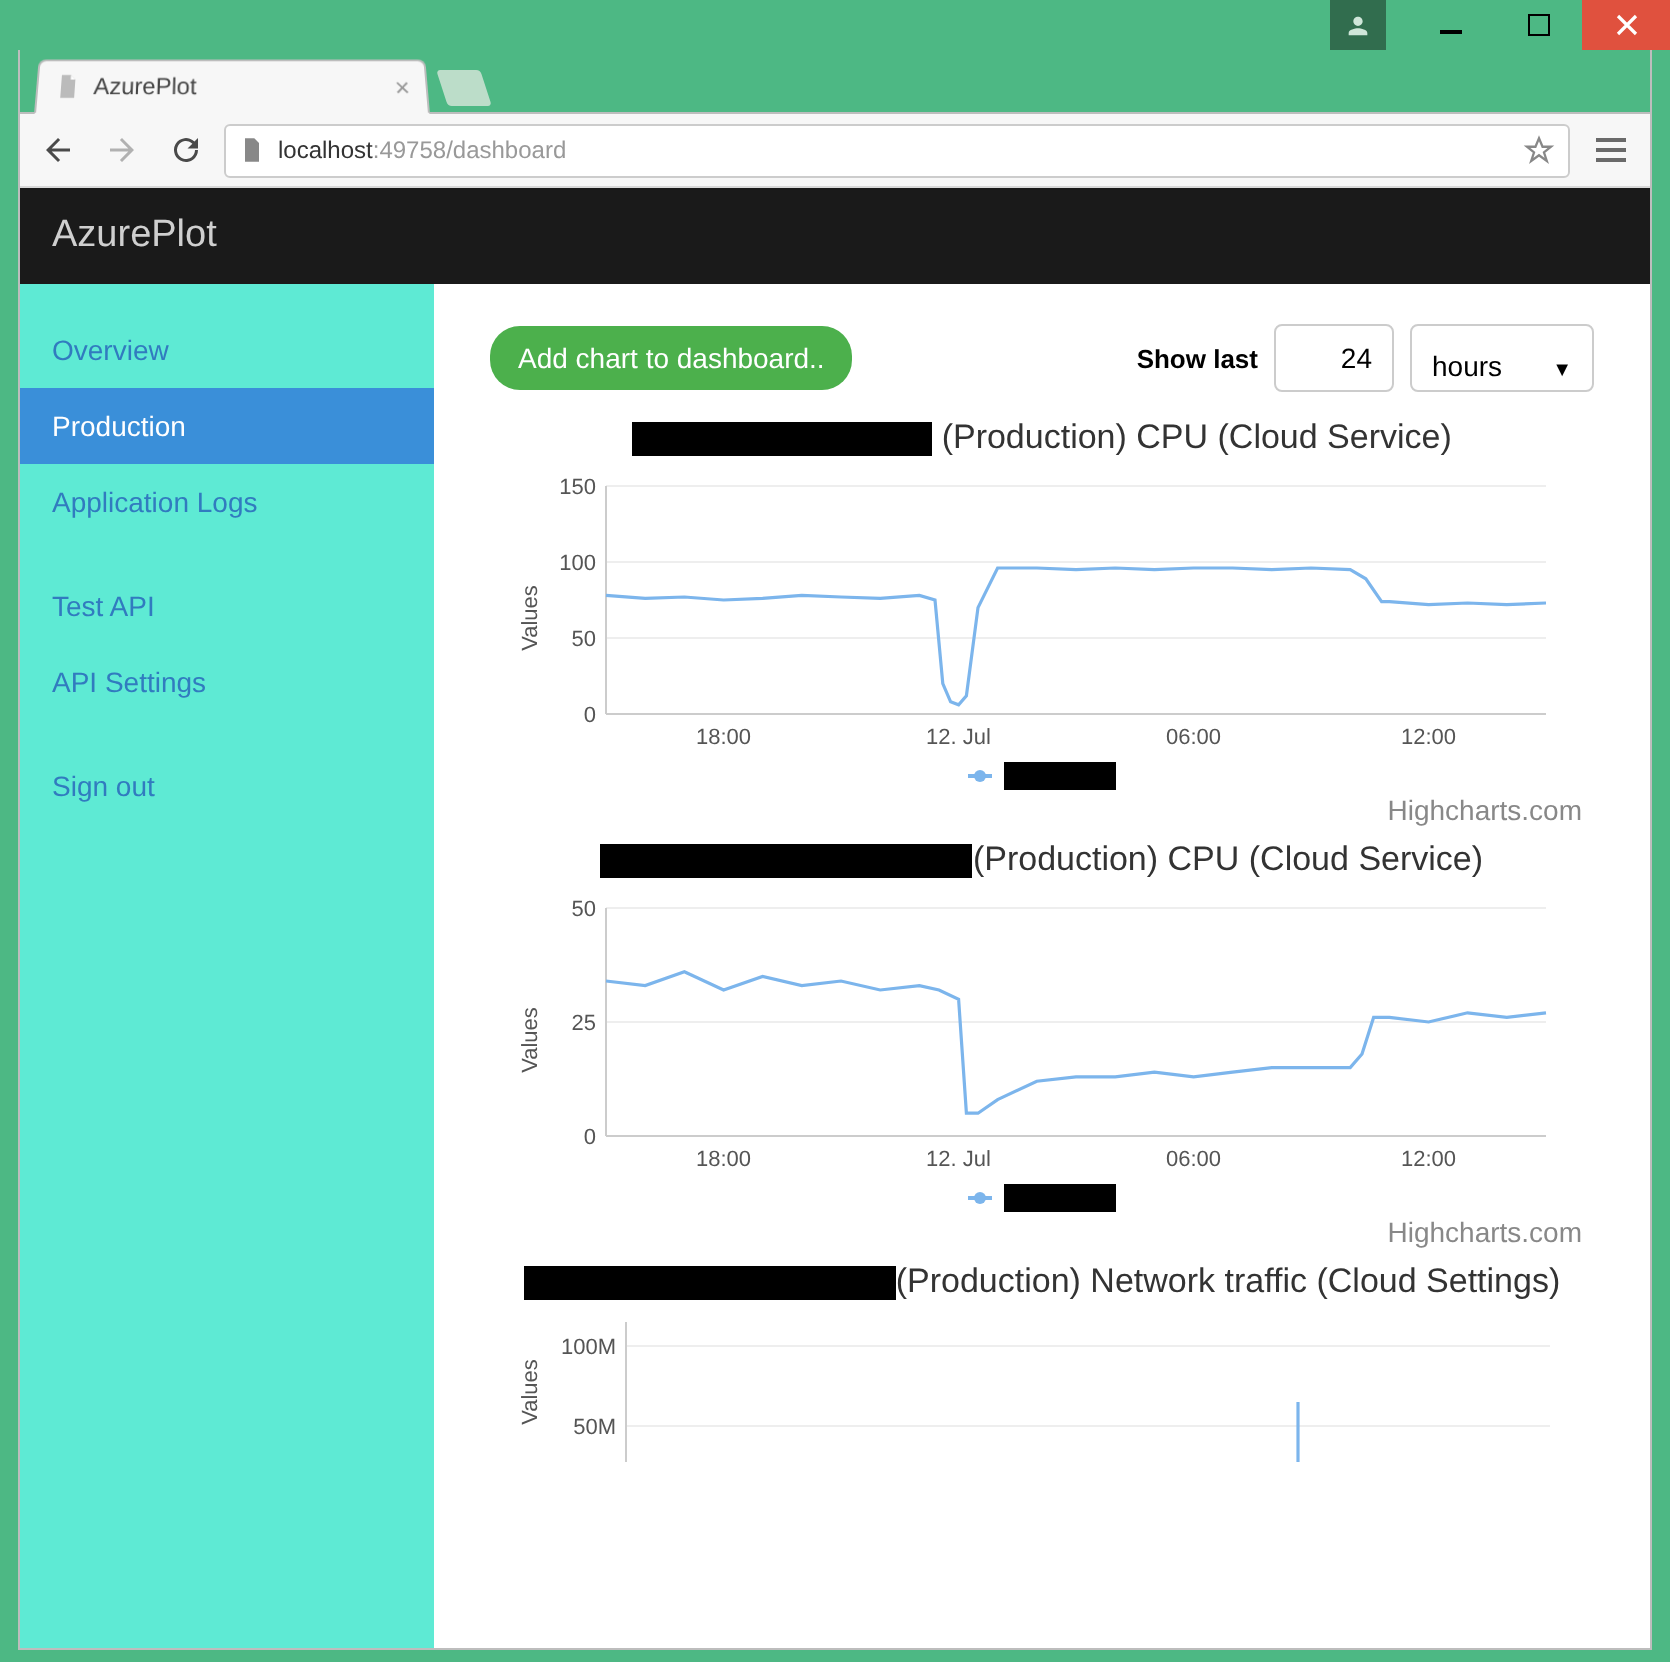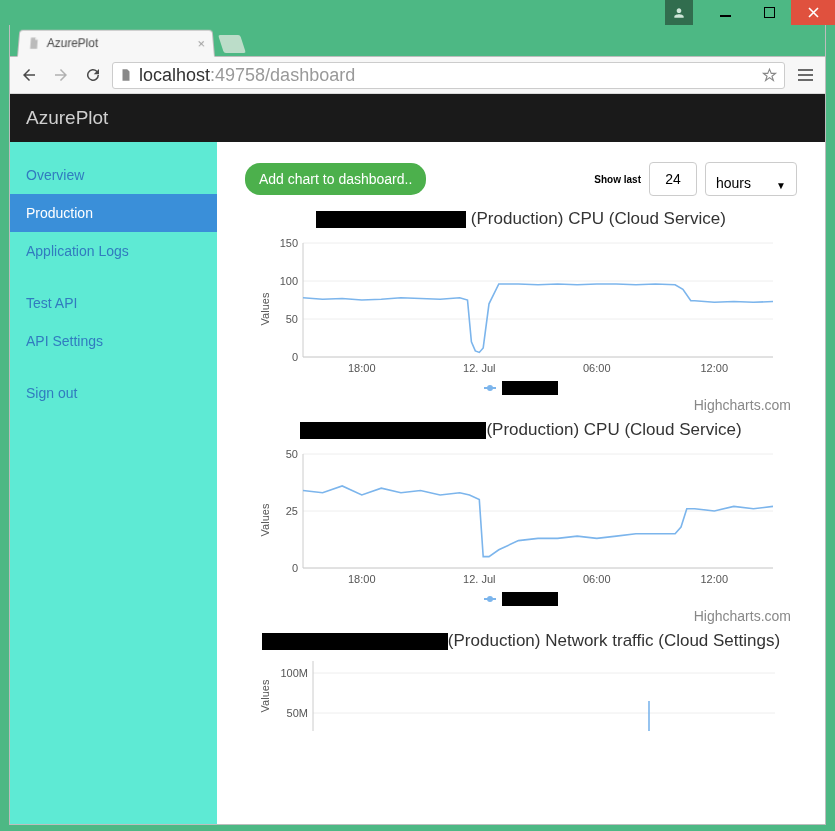--- a/index.html
+++ b/index.html
@@ -18,21 +18,21 @@
   .browser { position: absolute; left: 9px; top: 25px; width: 817px; height: 800px; background: #fff; border: 1px solid #bdbdbd; border-top: none; }
   .tabs-row { height: 32px; background: #4db884; display: flex; align-items: flex-end; border-bottom: 1px solid #bdbdbd; position: relative; }
   .tab { background: #f7f7f7; height: 28px; width: 198px; margin-left: 7px; margin-bottom: -1px; border: 1px solid #bdbdbd; border-bottom: 1px solid #f7f7f7; border-top-left-radius: 4px; border-top-right-radius: 4px; display: flex; align-items: center; padding: 0 8px; font-size: 12px; color: #444; position: relative; transform: perspective(60px) rotateX(3deg); transform-origin: bottom; }
   .tab .pg { width:14px; height:14px; margin-right:6px; }
   .tab .close-x { margin-left: auto; color: #999; font-size: 13px; }
   .new-tab { width: 22px; height: 18px; background: #bcddc9; margin-left: 6px; margin-bottom: 3px; border-radius: 2px; transform: skewX(18deg); }
 
   .addr-row { height: 37px; background: #f7f7f7; display: flex; align-items: center; border-bottom: 1px solid #d9d9d9; padding: 0 6px; gap: 6px; }
   .addr-row .navbtn { width: 26px; height: 26px; display: flex; align-items: center; justify-content: center; border-radius: 3px; }
   .addr-row .navbtn svg { width: 18px; height: 18px; }
-  .addr-input { flex: 1; height: 27px; border: 1px solid #ccc; border-radius: 3px; background: #fff; display: flex; align-items: center; padding: 0 6px; font-size: 18px; color: #333; }
+  .addr-input { flex: 1; height: 27px; border: 1px solid #ccc; border-radius: 3px; background: #fff; display: flex; align-items: center; padding: 0 6px; font-size: 12px; color: #333; }
   .addr-input .pg2 { width:14px; height:14px; margin-right:6px; fill:#888; }
   .addr-input .host { color: #333; }
   .addr-input .rest { color: #999; }
   .addr-input .star { margin-left: auto; fill:#888; width:17px; height:17px; }
   .hamburger { width: 28px; height: 26px; display:flex; flex-direction:column; justify-content:center; align-items:center; gap:3px; }
   .hamburger span { width:15px; height:2px; background:#6a6a6a; }
 
   
   .page { position: absolute; top: 69px; left: 0; right: 0; bottom: 0; overflow: hidden; background:#fff; }
   .navbar { height: 48px; background: #1a1a1a; display: flex; align-items: center; padding: 0 16px; }
@@ -41,23 +41,23 @@
   .content { display: flex; height: calc(100% - 48px); }
   .sidebar { width: 207px; background: #5eead4; padding-top: 14px; }
   .nav-item { display: block; padding: 11px 16px; color: #317bbf; font-size: 14px; text-decoration: none; }
   .nav-item.active { background: #3a8fd9; color: #fff; }
   .nav-sep { height: 14px; }
 
   .main { flex: 1; padding: 20px 28px 0 28px; overflow: hidden; }
   .toolbar { display: flex; align-items: center; margin-bottom: 12px; }
   .btn-success { background: #4cb04c; color: #fff; border: none; border-radius: 15px; padding: 8px 14px; font-size: 14px; cursor: pointer; }
   .show-last { margin-left: auto; display: flex; align-items: center; gap: 8px; }
-  .show-last b { font-weight: 700; font-size: 10px; }
+  .show-last b { font-weight: 700; font-size: 13px; }
   .form-ctl { height: 34px; border: 1px solid #ccc; border-radius: 4px; padding: 4px 10px; font-size: 14px; background: #fff; }
-  .form-ctl.num { width: 48px; text-align: center; }
+  .form-ctl.num { width: 60px; text-align: right; }
   .form-ctl.sel { width: 92px; display:flex; align-items:flex-end; justify-content:space-between; }
   .form-ctl.sel .caret { font-size: 10px; }
 
   .chart { margin-bottom: 4px; }
   .chart-title { text-align: center; font-size: 17px; color: #333; margin: 4px 0 8px; line-height: 1.35; }
   .chart-title .redact { display: inline-block; background: #000; color:#000; height: 17px; vertical-align: middle; }
   .chart-inner { position: relative; height: 140px; margin-left: 10px; }
   .ylabel { position: absolute; left: -6px; top: 50%; transform: translateY(-50%) rotate(-90deg); transform-origin: center; font-size: 11px; color: #555; }
   .series { fill:none; stroke:#7cb5ec; stroke-width:1.6; }
   .legend { display:flex; align-items:center; justify-content:center; gap:6px; margin-top: 2px; }

